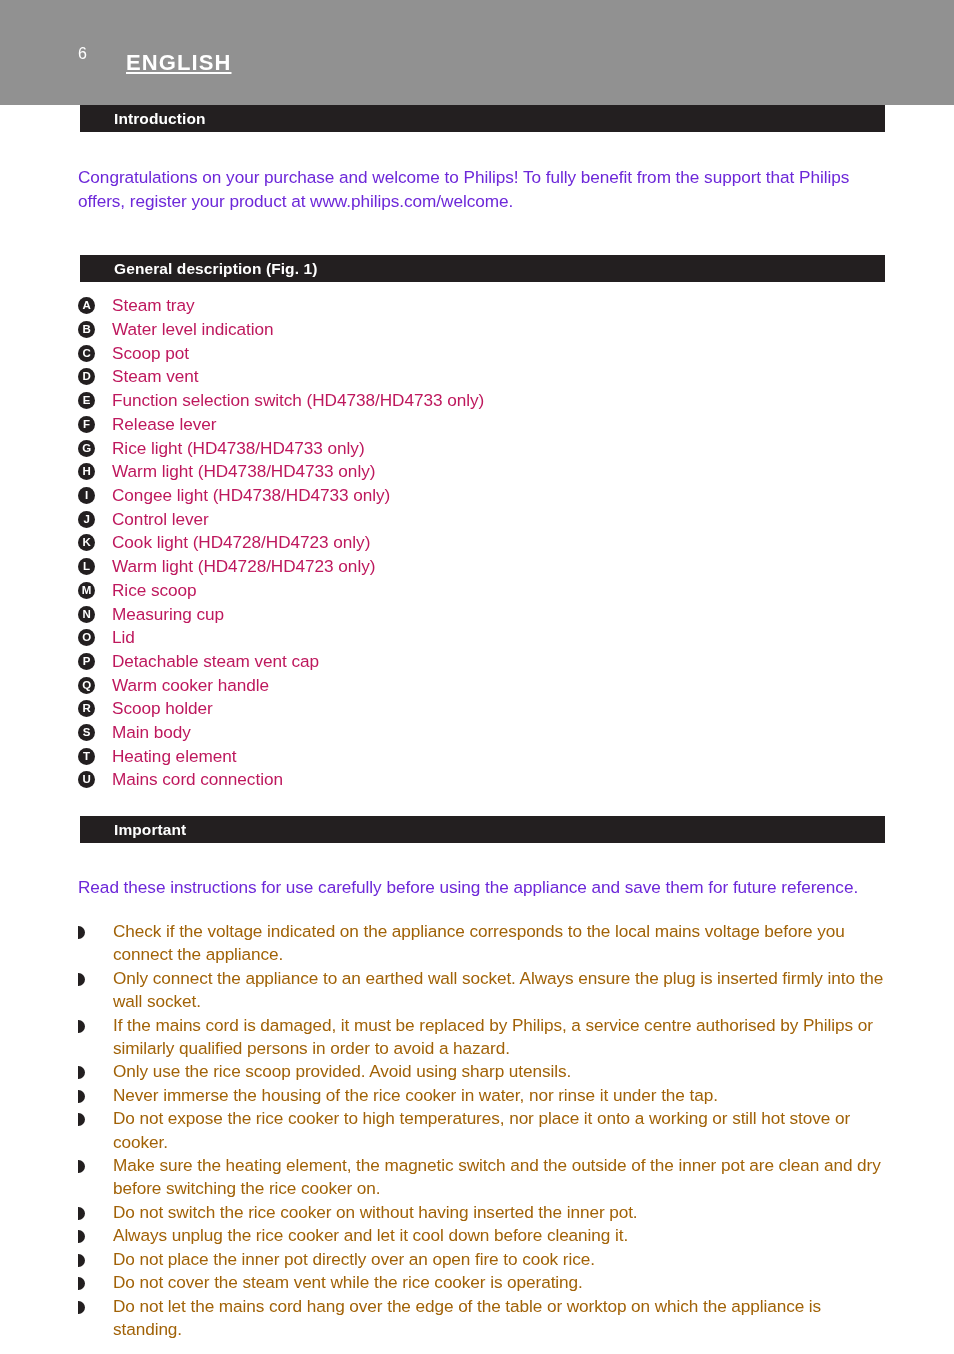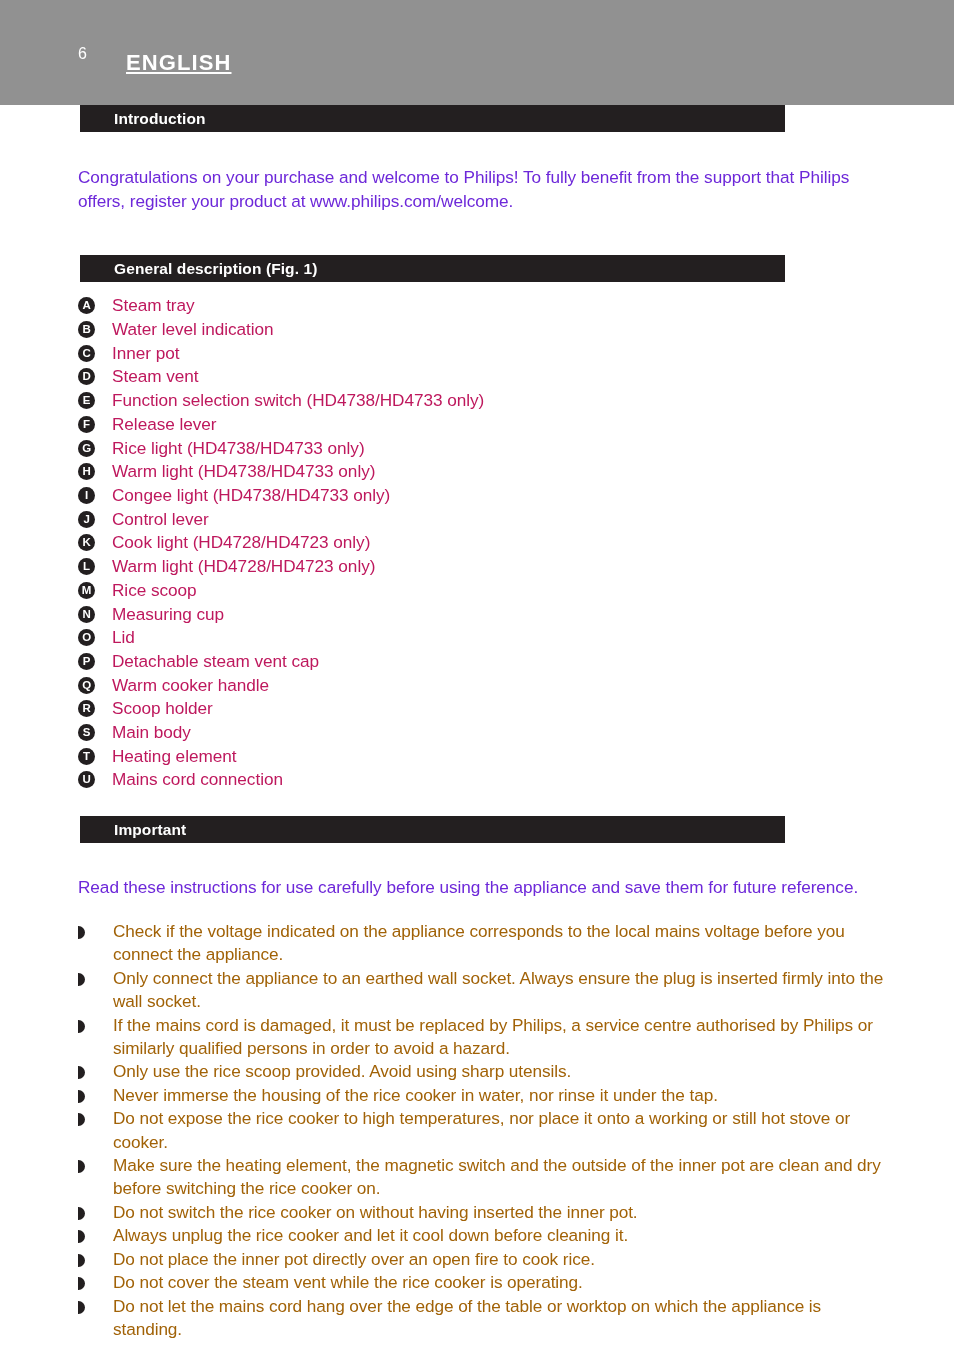--- a/index.html
+++ b/index.html
@@ -50,21 +50,21 @@
   .content {
     position: absolute;
     left: 0;
     top: 105px;
     width: 954px;
   }
 
   
   .section-bar {
     margin-left: 80px;
-    width: 705px;
+    width: 805px;
     background: #231f20;
     height: 27px;
     position: relative;
   }
   .section-bar .section-title {
     position: absolute;
     left: 34px;
     top: 50%;
     transform: translateY(-50%);
     color: #ffffff;
@@ -168,21 +168,21 @@
   <p class="para">Congratulations on your purchase and welcome to Philips! To fully benefit from the support that Philips offers, register your product at www.philips.com/welcome.</p>
   <div class="sp-after-intro-para"></div>
 
   <div class="section-bar">
     <span class="section-title">General description (Fig. 1)</span>
   </div>
   <div class="sp-after-gd-bar"></div>
   <ul class="letter-list" id="letter-list">
       <li class="letter-item"><span class="letter-badge">A</span><span class="letter-label">Steam tray</span></li>
       <li class="letter-item"><span class="letter-badge">B</span><span class="letter-label">Water level indication</span></li>
-      <li class="letter-item"><span class="letter-badge">C</span><span class="letter-label">Inner pot</span></li>
+      <li class="letter-item"><span class="letter-badge">C</span><span class="letter-label">Scoop pot</span></li>
       <li class="letter-item"><span class="letter-badge">D</span><span class="letter-label">Steam vent</span></li>
       <li class="letter-item"><span class="letter-badge">E</span><span class="letter-label">Function selection switch (HD4738/HD4733 only)</span></li>
       <li class="letter-item"><span class="letter-badge">F</span><span class="letter-label">Release lever</span></li>
       <li class="letter-item"><span class="letter-badge">G</span><span class="letter-label">Rice light (HD4738/HD4733 only)</span></li>
       <li class="letter-item"><span class="letter-badge">H</span><span class="letter-label">Warm light (HD4738/HD4733 only)</span></li>
       <li class="letter-item"><span class="letter-badge">I</span><span class="letter-label">Congee light (HD4738/HD4733 only)</span></li>
       <li class="letter-item"><span class="letter-badge">J</span><span class="letter-label">Control lever</span></li>
       <li class="letter-item"><span class="letter-badge">K</span><span class="letter-label">Cook light (HD4728/HD4723 only)</span></li>
       <li class="letter-item"><span class="letter-badge">L</span><span class="letter-label">Warm light (HD4728/HD4723 only)</span></li>
       <li class="letter-item"><span class="letter-badge">M</span><span class="letter-label">Rice scoop</span></li>

